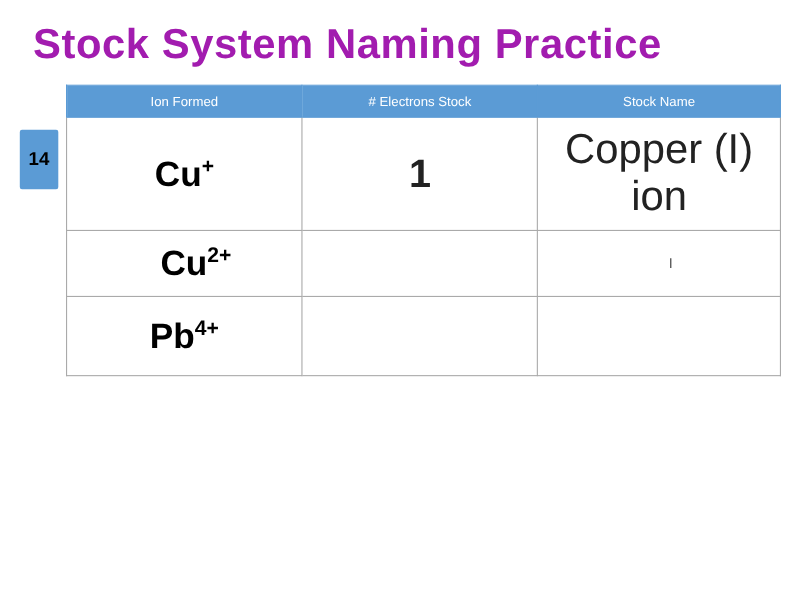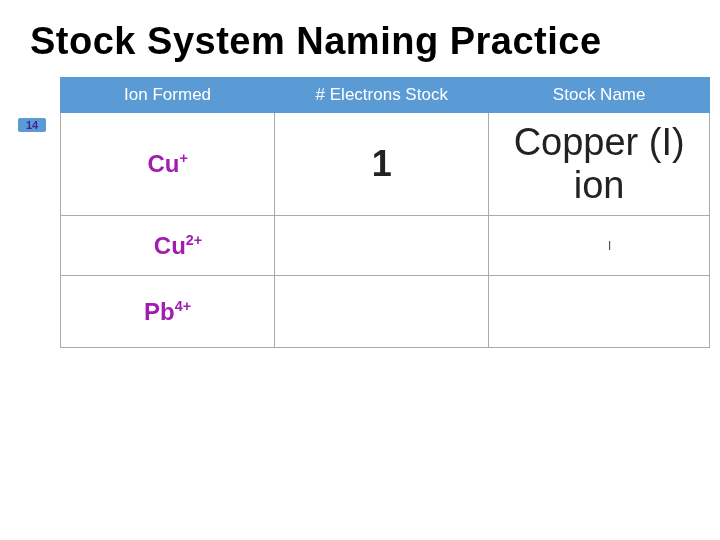--- a/index.html
+++ b/index.html
@@ -16,34 +16,34 @@
     .page {
       width: 720px;
       height: 540px;
       background: #ffffff;
       padding: 20px 30px;
     }
 
     .title {
       font-size: 38px;
       font-weight: bold;
-      color: #000000;
+      color: #a21caf;
       margin-bottom: 14px;
       letter-spacing: 0.5px;
     }
 
     .slide-number {
       position: absolute;
       left: 18px;
       top: 118px;
       background: #5b9bd5;
-      color: #4c1d95;
-      font-size: 11px;
+      color: #000000;
+      font-size: 17px;
       font-weight: bold;
-      padding: 1px 8px;
+      padding: 17px 8px;
       border-radius: 2px;
       z-index: 10;
     }
 
     .table-wrapper {
       margin-left: 30px;
       margin-top: 0px;
       width: 650px;
     }
 
@@ -51,42 +51,42 @@
       border-collapse: collapse;
       width: 100%;
     }
 
     thead tr {
       background: #5b9bd5;
     }
 
     thead th {
       color: white;
-      font-size: 17px;
+      font-size: 12px;
       font-weight: normal;
       padding: 7px 16px;
       border: 1px solid #5b9bd5;
       text-align: center;
     }
 
     tbody tr {
       background: #ffffff;
     }
 
     tbody td {
       border: 1px solid #aaa;
       padding: 8px 16px;
       text-align: center;
       vertical-align: middle;
     }
 
     .ion-col {
-      font-size: 24px;
+      font-size: 32px;
       font-weight: bold;
-      color: #a21caf;
+      color: #000000;
       width: 33%;
     }
 
     .electrons-col {
       font-size: 36px;
       font-weight: bold;
       color: #222;
       width: 33%;
     }
 

